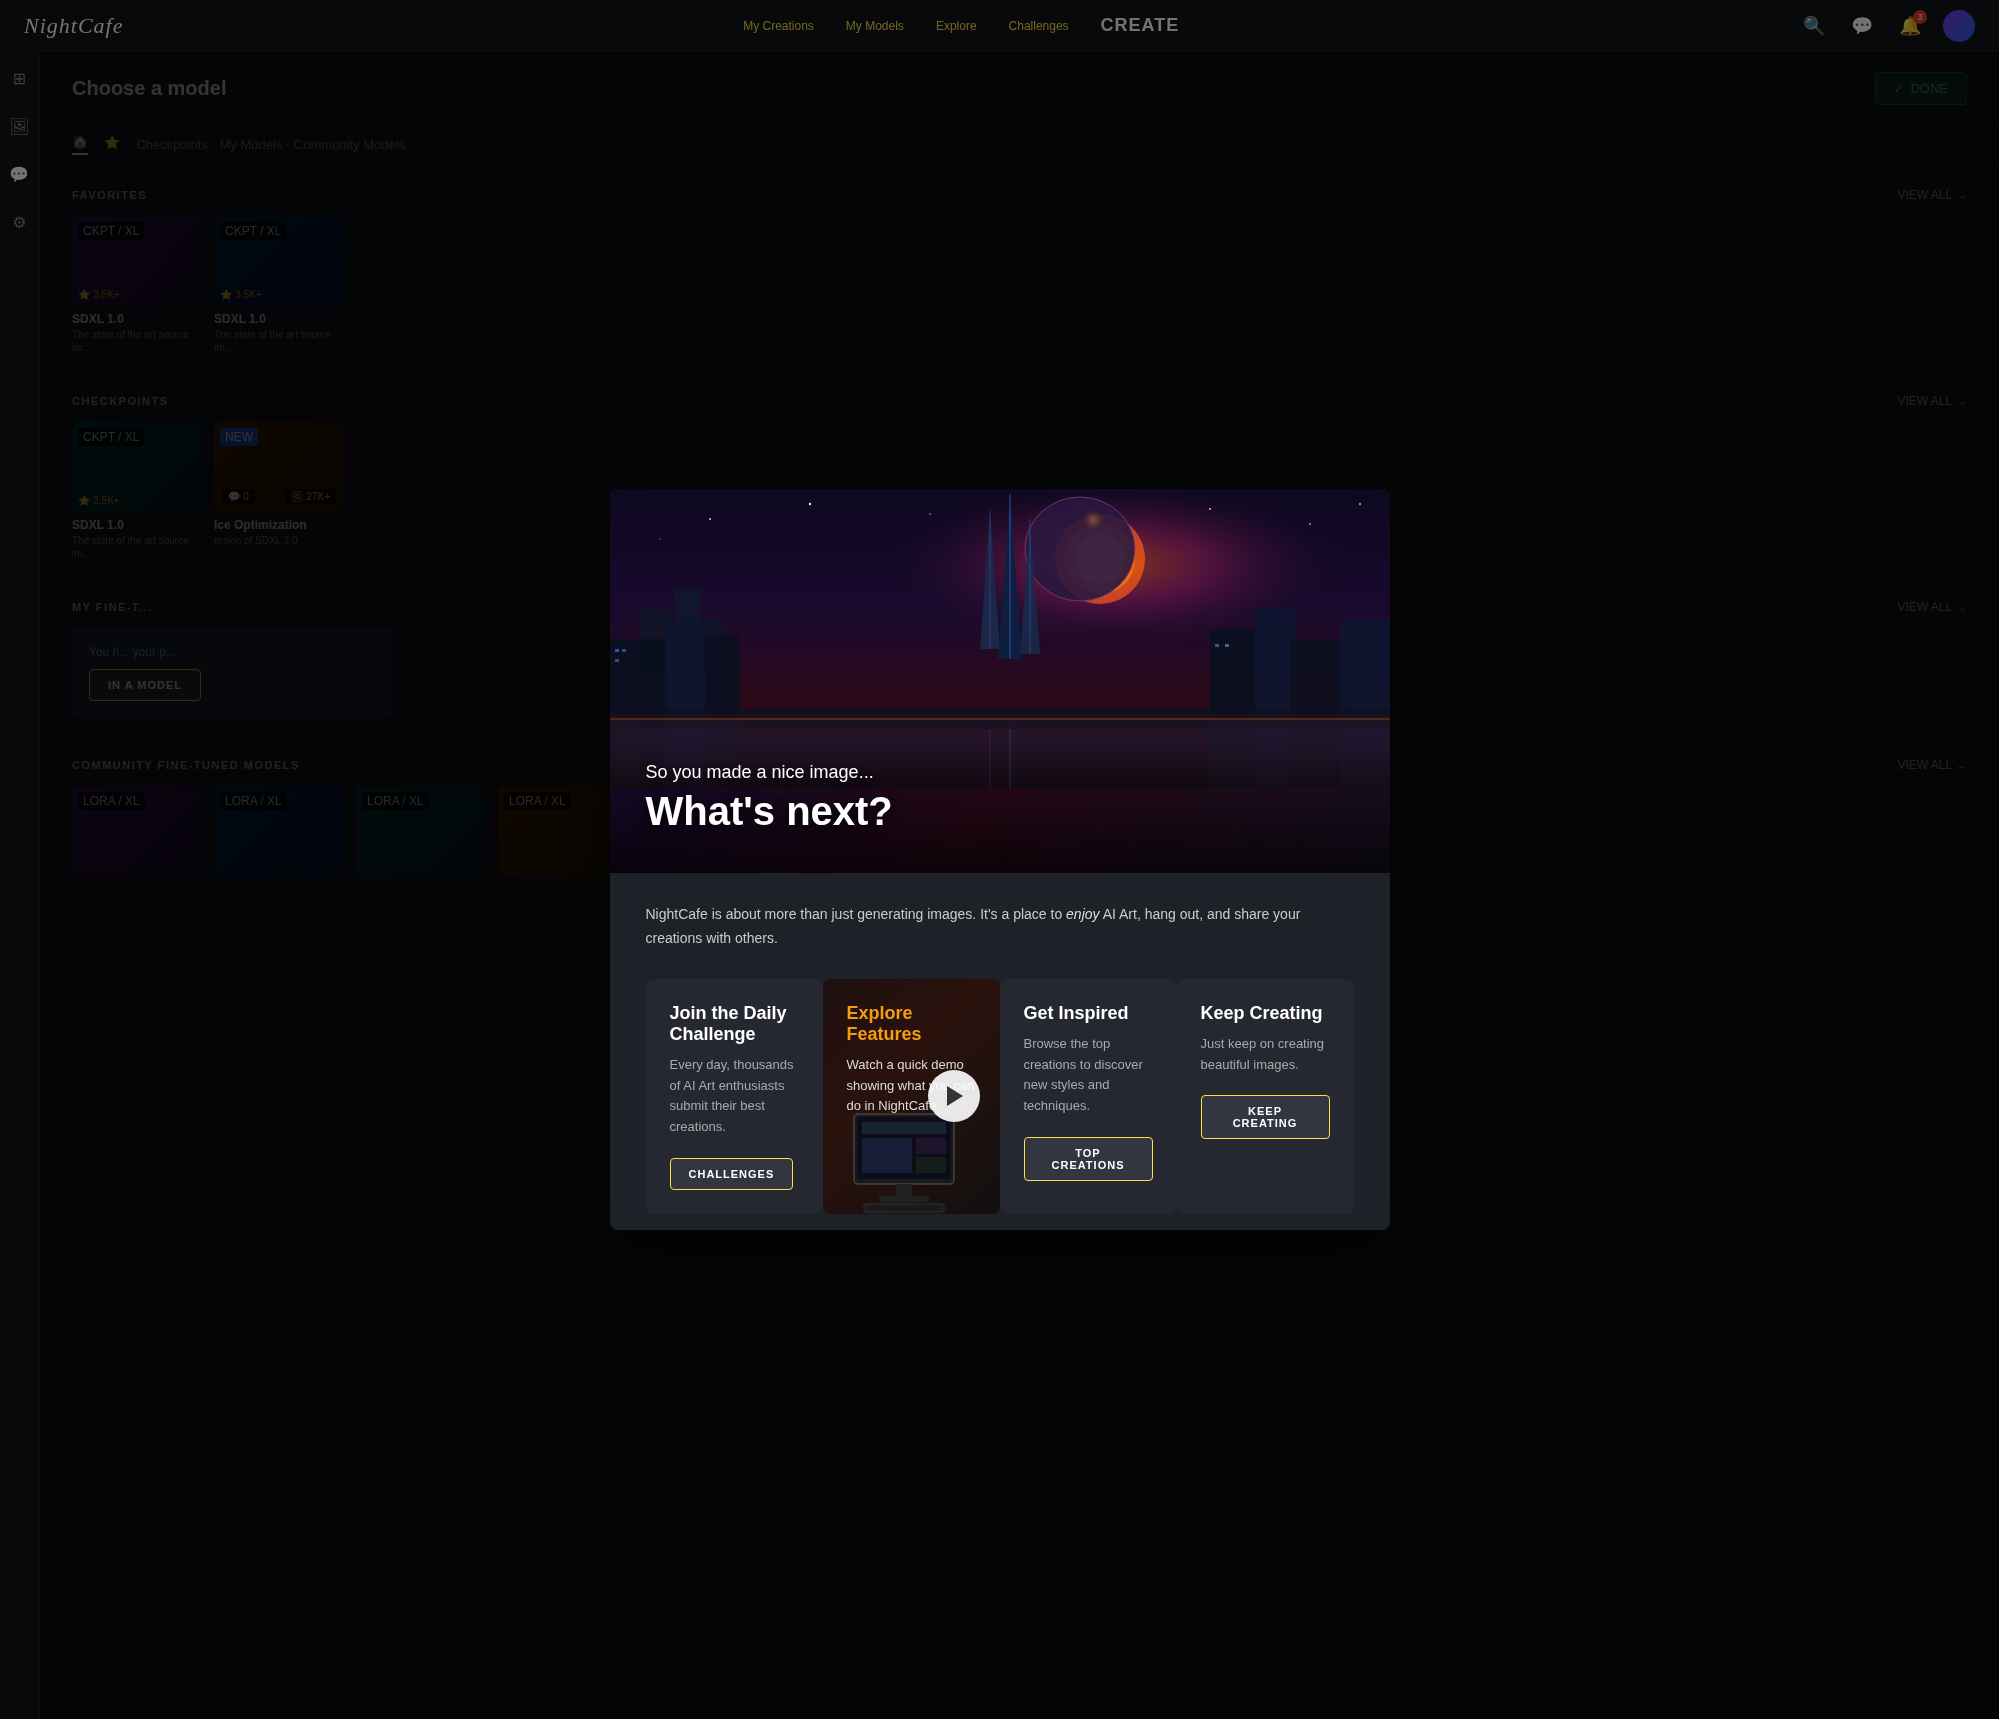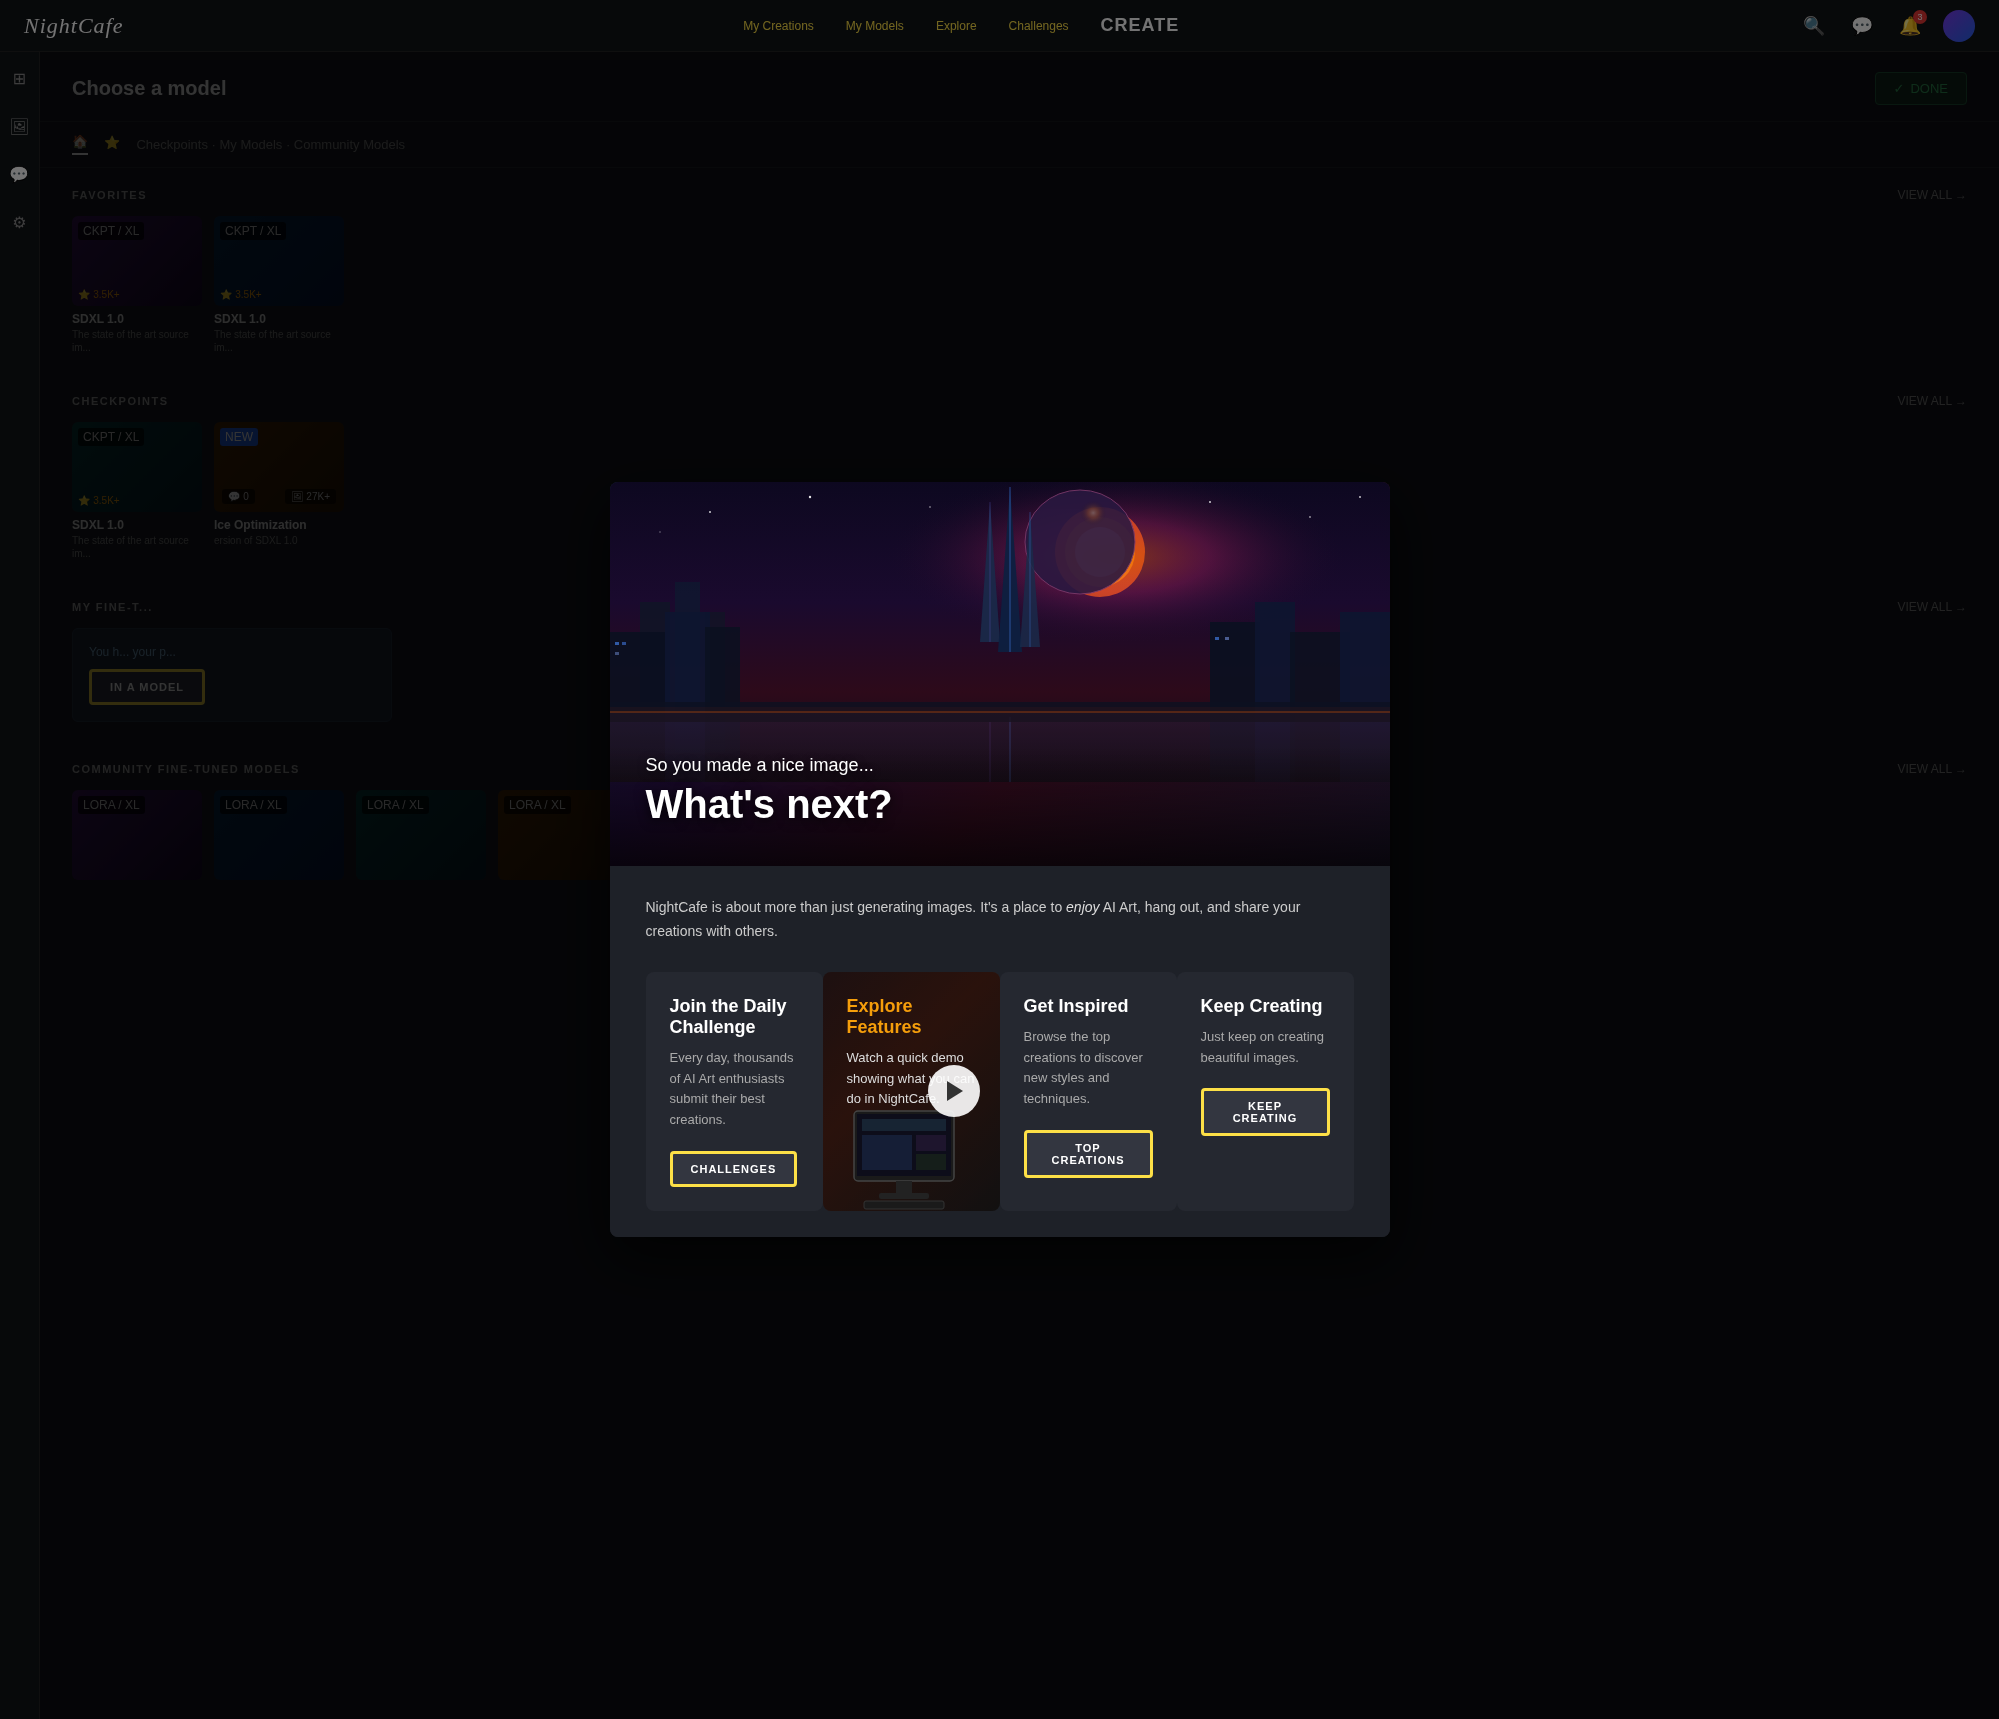--- a/index.html
+++ b/index.html
@@ -298,21 +298,21 @@
     }
     .hero-title {
       font-size: 40px;
       font-weight: 800;
       text-shadow: 0 2px 12px rgba(0,0,0,0.9);
       line-height: 1.1;
     }
 
     
     .modal-body {
-      padding: 30px 36px 26px;
+      padding: 30px 36px 16px;
       background: #1e2128;
     }
     .modal-description {
       font-size: 14px;
       color: #ccc;
       line-height: 1.7;
       margin-bottom: 28px;
     }
     .modal-description em {
       font-style: italic;
@@ -343,21 +343,21 @@
       margin-bottom: 10px;
     }
     .feature-desc {
       font-size: 13px;
       color: #aaa;
       line-height: 1.6;
       margin-bottom: 20px;
     }
     .feature-btn {
       background: #333640;
-      border: 3px solid #fde047;
+      border: 1px solid #fde047;
       color: #fff;
       padding: 9px 18px;
       border-radius: 4px;
       font-size: 11px;
       font-weight: 700;
       letter-spacing: 1px;
       cursor: pointer;
       text-transform: uppercase;
     }
 

